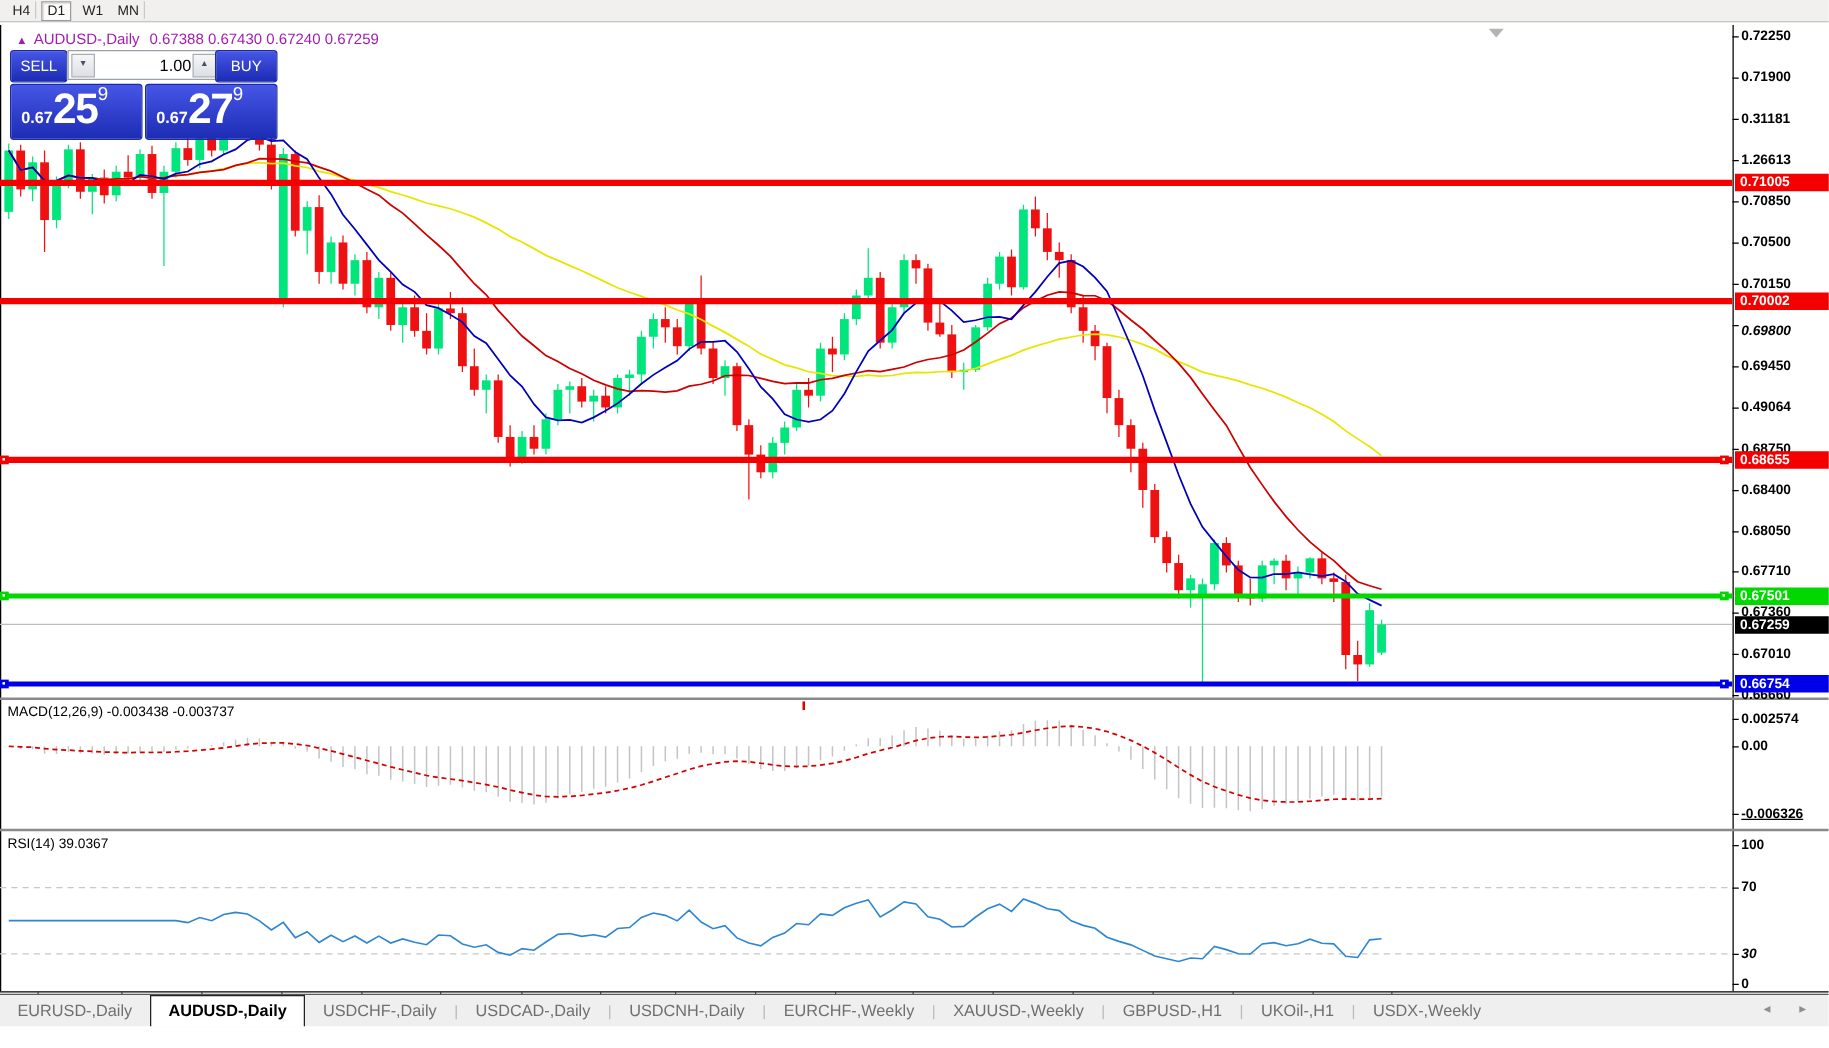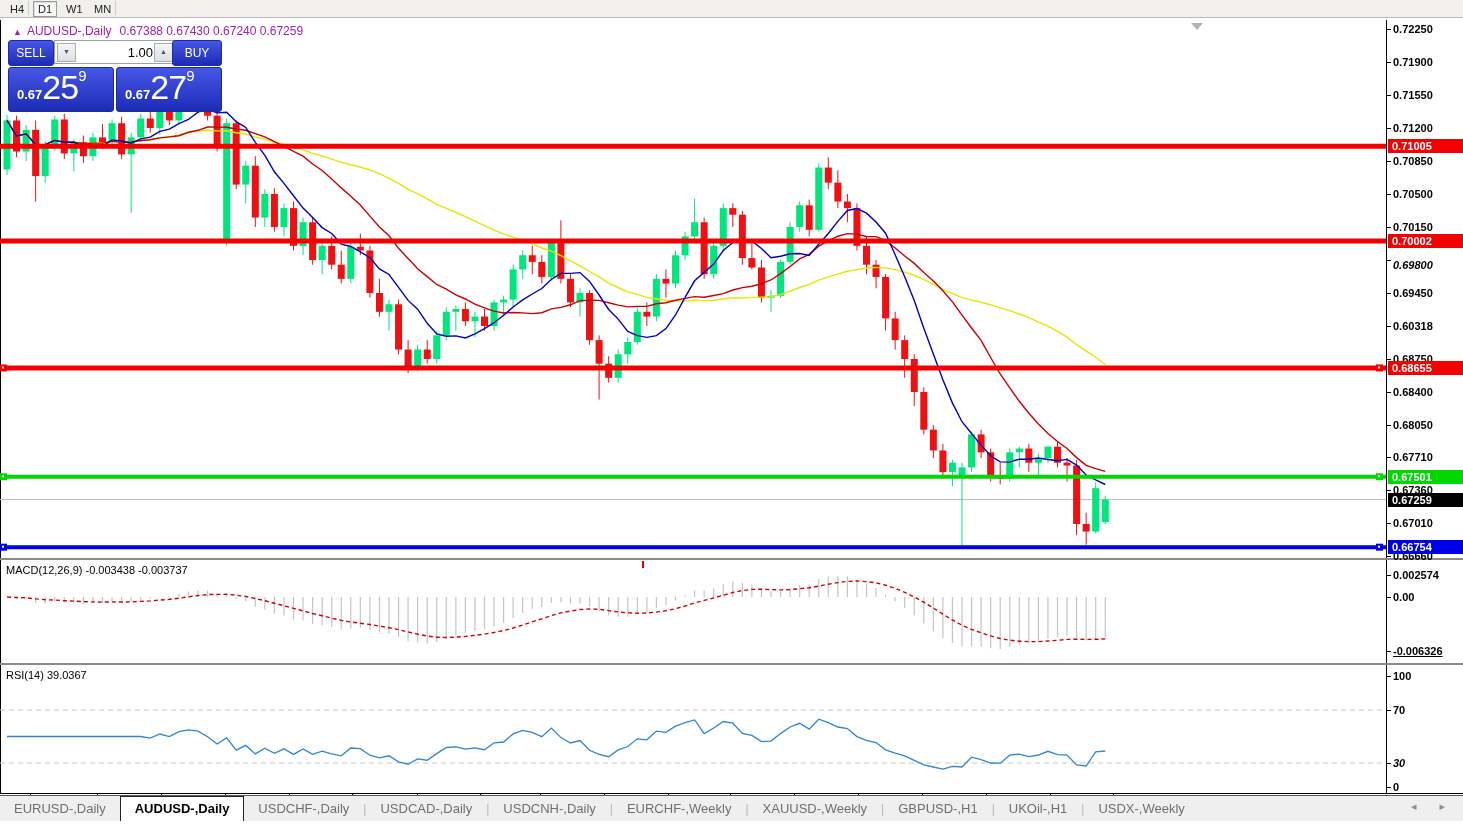--- a/index.html
+++ b/index.html
@@ -39,21 +39,21 @@
   #volbox{position:absolute;left:46px;top:0;width:120px;height:22px;background:#fff;border:1px solid #9aa0a8;}
   .spin{position:absolute;top:2px;width:17px;height:17px;background:linear-gradient(#f6f6f6,#dcdfe4);
         border:1px solid #a8aeb6;font-size:7px;color:#45506a;text-align:center;line-height:16px;}
   #spindn{left:2px;} #spinup{right:2px;}
   #volinput{position:absolute;left:22px;top:1px;width:74px;height:18px;border:0;outline:0;font-size:13px;text-align:right;
             font-family:"Liberation Sans","DejaVu Sans",sans-serif;}
   .pricebig{position:absolute;top:27px;width:104px;height:43px;border-radius:3px;}
   #sellprice{left:0;} #buyprice{right:0;}
   .pricebig .inner{position:absolute;bottom:4px;left:8px;right:6px;color:#fff;white-space:nowrap;}
   .pricebig .pref{font-size:13px;font-weight:700;vertical-align:baseline;}
-  .pricebig .big{font-size:34px;font-weight:400;letter-spacing:-1px;}
+  .pricebig .big{font-size:34px;font-weight:700;letter-spacing:-1px;}
   .pricebig .sup{font-size:15px;vertical-align:18px;}
   
   #tabbar{position:absolute;left:0;top:795px;width:1463px;height:25px;background:#efefef;border-top:1px solid #5a5a5a;}
   .tab{position:relative;display:inline-block;height:24px;line-height:24px;padding:0 14px;font-size:13px;color:#6f6f6f;cursor:default;}
   .tab.active{background:#fff;border:1px solid #222;border-bottom:none;color:#000;font-weight:700;height:24px;margin-bottom:0;}
   .tabsep{display:inline-block;color:#b8b8b8;font-size:12px;}
   #tabscroll{position:absolute;right:8px;top:4px;font-size:11px;color:#8f8f8f;letter-spacing:10px;}
 </style>
 </head>
 <body>
@@ -476,35 +476,35 @@
 
   <div class="indlabel" style="left:6px;top:546px">MACD(12,26,9) -0.003438 -0.003737</div>
   <div class="indlabel" style="left:6px;top:651px">RSI(14) 39.0367</div>
 
   <div id="axislabels">
       <div class="tickdash" style="top: 10.9579px;"></div>
       <div class="ticklabel" style="top: 10.9579px;">0.72250</div>
       <div class="tickdash" style="top: 43.9605px;"></div>
       <div class="ticklabel" style="top: 43.9605px;">0.71900</div>
       <div class="tickdash" style="top: 76.9631px;"></div>
-      <div class="ticklabel" style="top: 76.9631px;">0.71550</div>
+      <div class="ticklabel" style="top: 76.9631px;">0.31181</div>
       <div class="tickdash" style="top: 109.966px;"></div>
-      <div class="ticklabel" style="top: 109.966px;">0.71200</div>
+      <div class="ticklabel" style="top: 109.966px;">1.26613</div>
       <div class="tickdash" style="top: 142.968px;"></div>
       <div class="ticklabel" style="top: 142.968px;">0.70850</div>
       <div class="tickdash" style="top: 175.971px;"></div>
       <div class="ticklabel" style="top: 175.971px;">0.70500</div>
       <div class="tickdash" style="top: 208.974px;"></div>
       <div class="ticklabel" style="top: 208.974px;">0.70150</div>
       <div class="tickdash" style="top: 241.976px;"></div>
       <div class="ticklabel" style="top: 247px; font-style: italic;">0.69800</div>
       <div class="tickdash" style="top: 274.979px;"></div>
       <div class="ticklabel" style="top: 274.979px;">0.69450</div>
       <div class="tickdash" style="top: 307.982px;"></div>
-      <div class="ticklabel" style="top: 307.982px;">0.60318</div>
+      <div class="ticklabel" style="top: 307.982px;">0.49064</div>
       <div class="tickdash" style="top: 340.984px;"></div>
       <div class="ticklabel" style="top: 340.984px;">0.68750</div>
       <div class="tickdash" style="top: 373.987px;"></div>
       <div class="ticklabel" style="top: 373.987px;">0.68400</div>
       <div class="tickdash" style="top: 406.989px;"></div>
       <div class="ticklabel" style="top: 406.989px;">0.68050</div>
       <div class="tickdash" style="top: 439.049px;"></div>
       <div class="ticklabel" style="top: 439.049px;">0.67710</div>
       <div class="tickdash" style="top: 472.052px;"></div>
       <div class="ticklabel" style="top: 472.052px;">0.67360</div>

